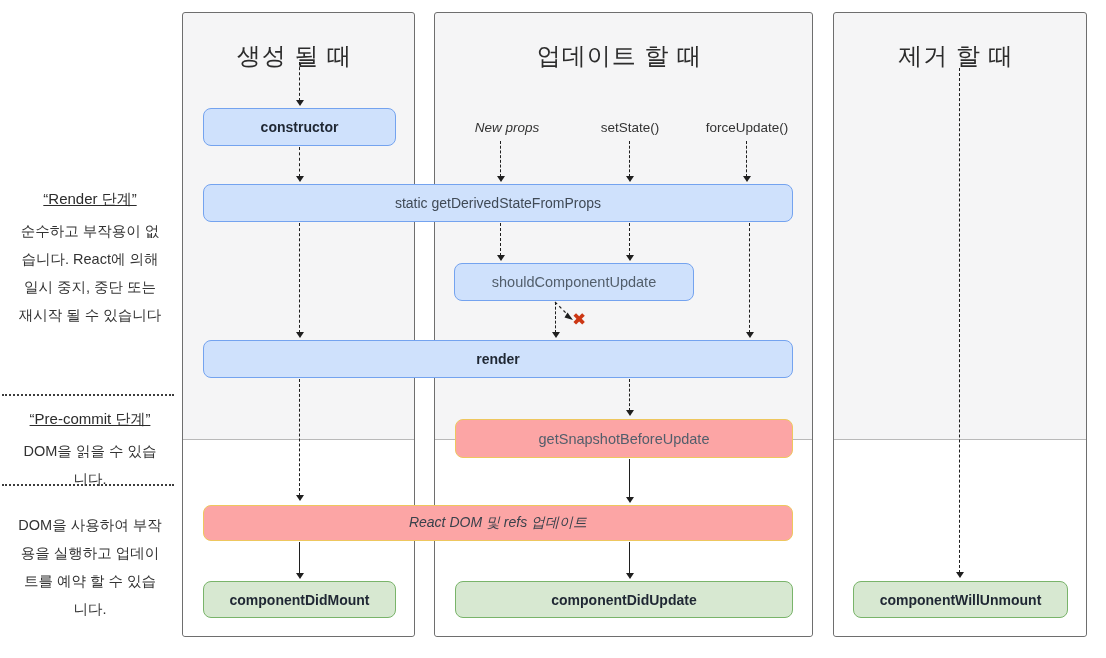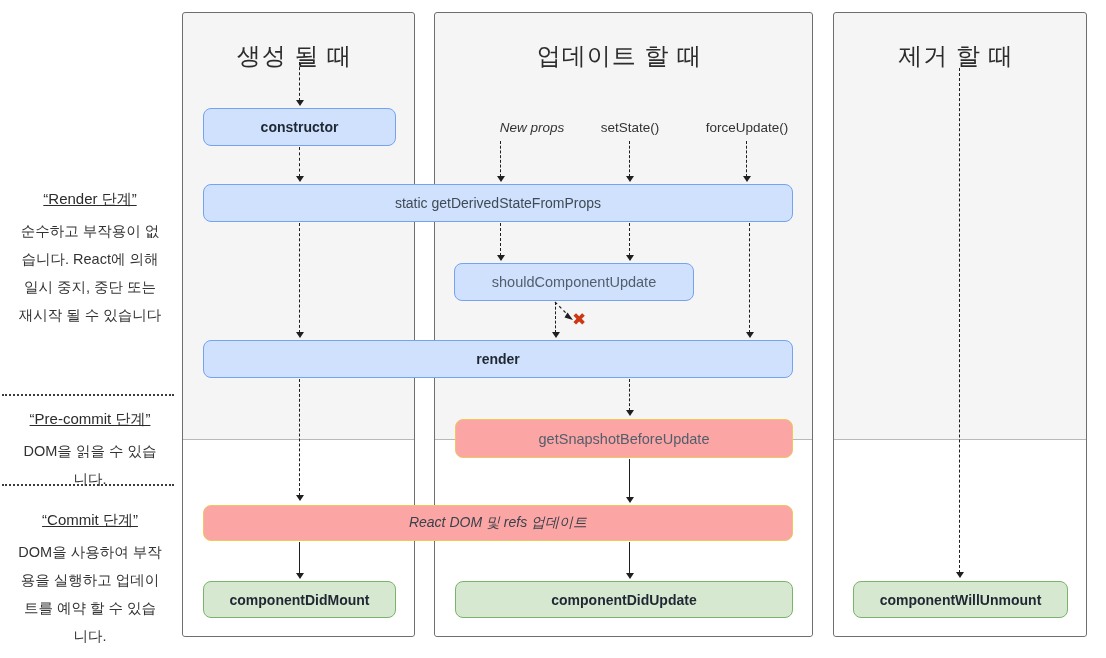--- a/index.html
+++ b/index.html
@@ -56,41 +56,40 @@
 재시작 될 수 있습니다</div>
   </div>
   <div class="divider" style="top:394px;"></div>
   <div class="phase" style="top:410px;">
     <div class="phase-title">“Pre-commit 단계”</div>
     <div class="phase-body">DOM을 읽을 수 있습
 니다.</div>
   </div>
   <div class="divider" style="top:484px;"></div>
   <div class="phase" style="top:511px;">
-    <div class="phase-title">“Commit 단계”</div>
     <div class="phase-body">DOM을 사용하여 부작
 용을 실행하고 업데이
 트를 예약 할 수 있습
 니다.</div>
   </div>
 
   <div class="column" style="left:182px;width:233px;">
     <div class="col-lower"></div>
     <div class="col-title">생성 될 때</div>
   </div>
   <div class="column" style="left:434px;width:379px;">
     <div class="col-lower"></div>
     <div class="col-title">업데이트 할 때</div>
   </div>
   <div class="column" style="left:833px;width:254px;">
     <div class="col-lower"></div>
     <div class="col-title">제거 할 때</div>
   </div>
 
-  <div class="trigger italic" style="left:472px;">New props</div>
+  <div class="trigger italic" style="left:447px;">New props</div>
   <div class="trigger" style="left:570px;">setState()</div>
   <div class="trigger" style="left:687px;">forceUpdate()</div>
 
   <div class="arrow" style="left:295px;top:62px;height:44px;">
       <i class="line"></i>
       <i class="head"></i>
     </div>
   <div class="arrow" style="left:295px;top:147px;height:35px;">
       <i class="line"></i>
       <i class="head"></i>

